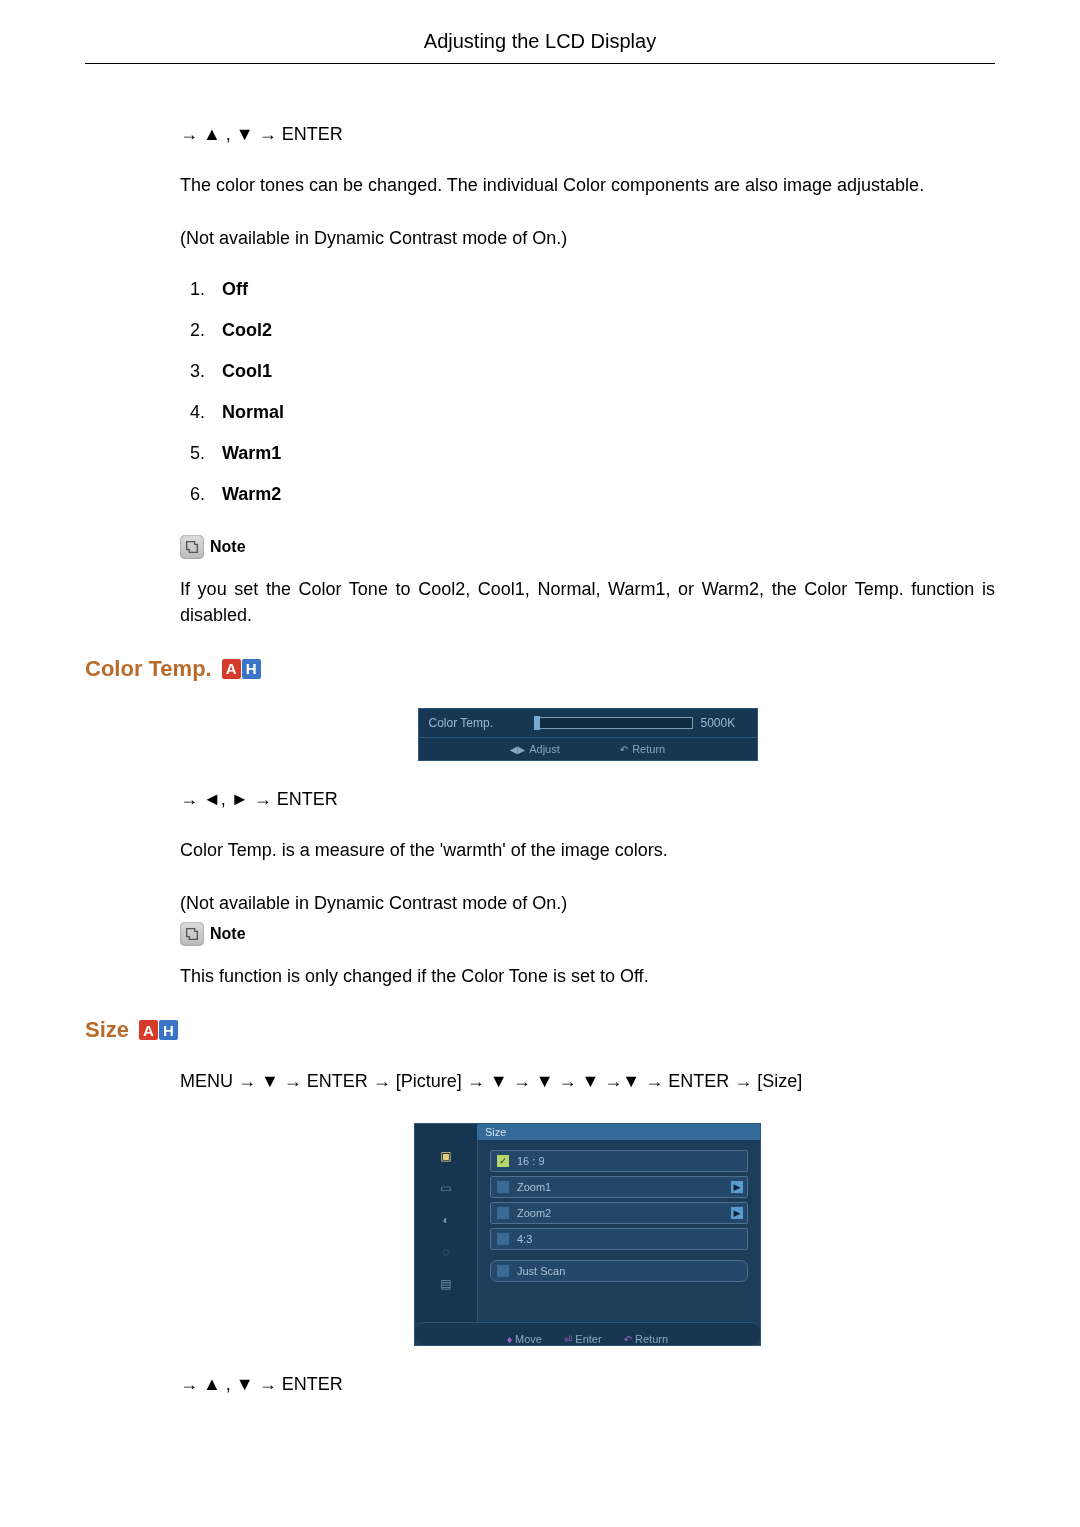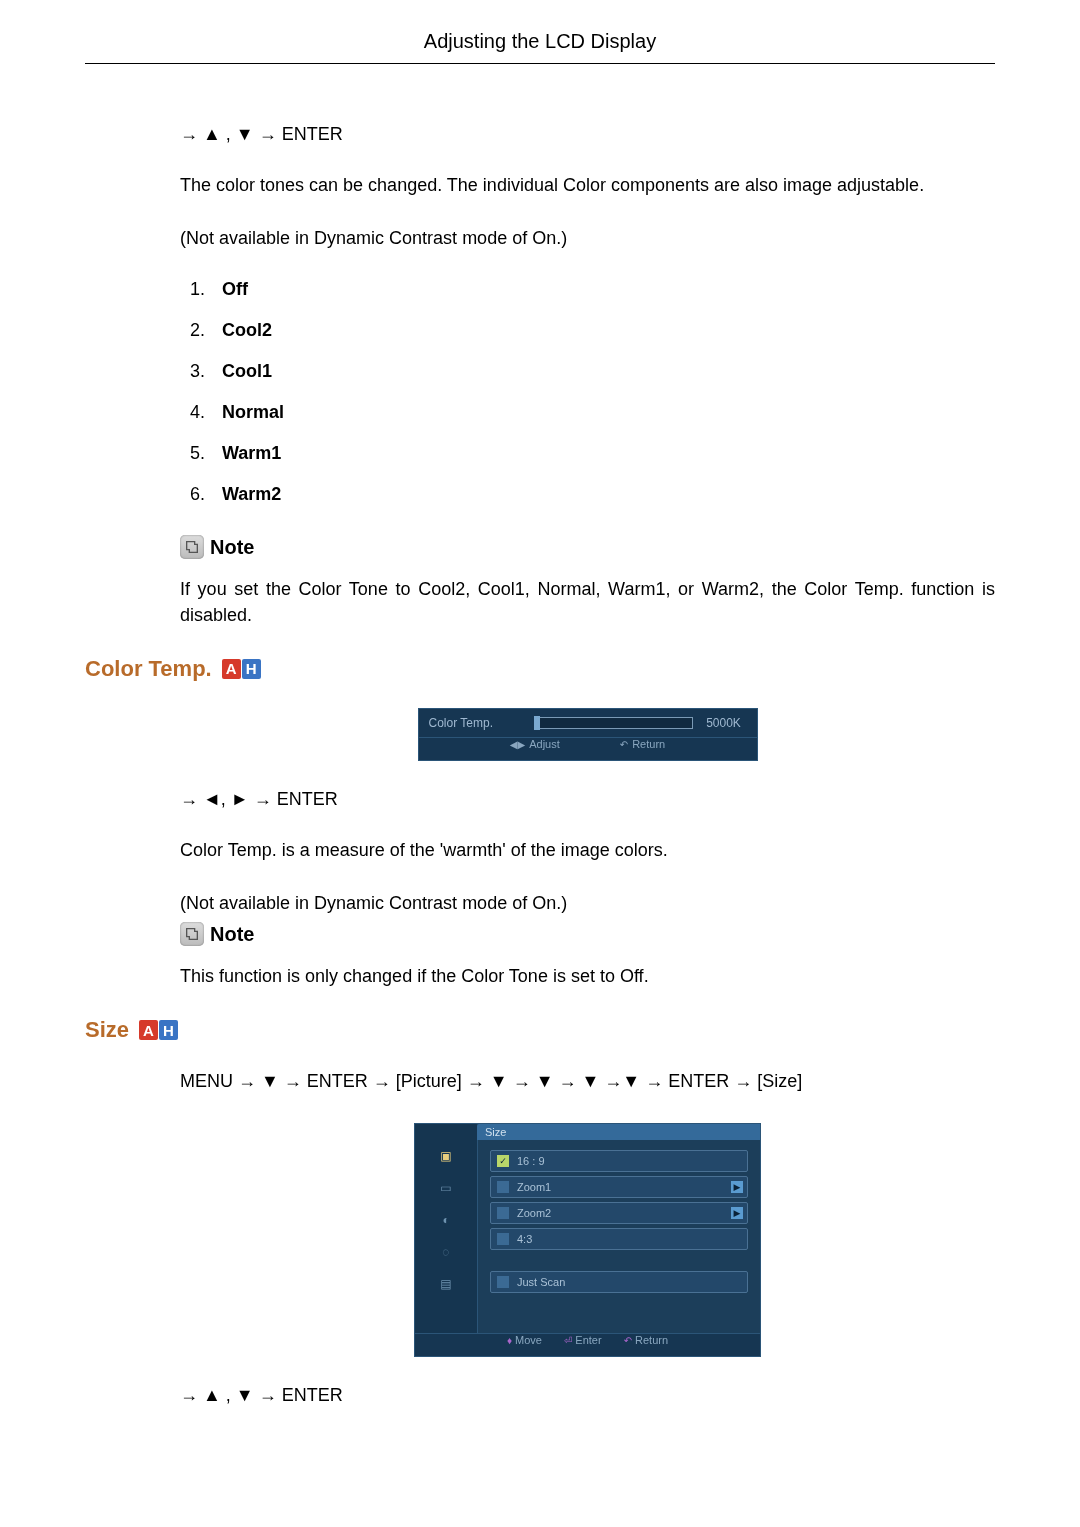--- a/index.html
+++ b/index.html
@@ -64,21 +64,21 @@
       justify-content: center;
       margin-right: 6px;
       box-shadow: inset 0 0 2px #777;
     }
     .note-icon svg {
       width: 16px;
       height: 16px;
     }
     .note-label {
       font-weight: bold;
-      font-size: 20px;
+      font-size: 16px;
     }
     .bold { font-weight: normal; }
     .section-row {
       display: flex;
       align-items: center;
       margin-left: -95px;
       margin-top: 26px;
       margin-bottom: 26px;
     }
     .section-title {
@@ -130,25 +130,26 @@
       margin: 0 8px;
     }
     .ct-slider-knob {
       position: absolute;
       top: -2px;
       left: -4px;
       width: 6px;
       height: 14px;
       background: #7aa9d0;
     }
-    .ct-value { flex: 0 0 46px; text-align: center; }
+    .ct-value { flex: 0 0 46px; text-align: left; }
     .osd-ct-bottom {
       height: 22px;
       background: #163652;
       display: flex;
+      align-items: center;
       justify-content: center;
       color: #89a6bf;
       font-size: 11px;
       border: 1px solid #2b5578;
       border-top: none;
       gap: 60px;
     }
     .osd-ct-bottom span.icon-small { font-size: 10px; margin-right: 4px; }
 
     
@@ -229,27 +230,28 @@
       width: 12px;
       height: 12px;
       font-size: 9px;
       display: flex;
       align-items: center;
       justify-content: center;
     }
     .osd-size-bottom {
       height: 22px;
       display: flex;
-      align-items: flex-start;
+      align-items: flex-end;
       justify-content: center;
       background: #163652;
       color: #89a6bf;
       font-size: 11px;
       gap: 22px;
       border-top: 1px solid #2b5578;
+      border-radius: 9px;
     }
     .osd-size-bottom .mini-icon { font-size: 10px; margin-right: 3px; color: #a6c; }
   </style>
 </head>
 <body>
 
 <div class="page">
   <div class="header-line">Adjusting the LCD Display</div>
 
   <div class="content">
@@ -367,21 +369,21 @@
           </div>
           <div class="osd-item">
             <span class="chk"></span>
             <span>Zoom2</span>
             <span class="arrow-r">▶</span>
           </div>
           <div class="osd-item">
             <span class="chk"></span>
             <span>4:3</span>
           </div>
-          <div class="osd-item" style="margin-top:21px;">
+          <div class="osd-item" style="margin-top:10px;border-radius:7px;">
             <span class="chk"></span>
             <span>Just Scan</span>
           </div>
           <div style="height:30px;"></div>
         </div>
       </div>
       <div class="osd-size-bottom">
         <span><span class="mini-icon">♦</span><span>Move</span></span>
         <span><span class="mini-icon">⏎</span><span>Enter</span></span>
         <span><span class="mini-icon">↶</span><span>Return</span></span>

